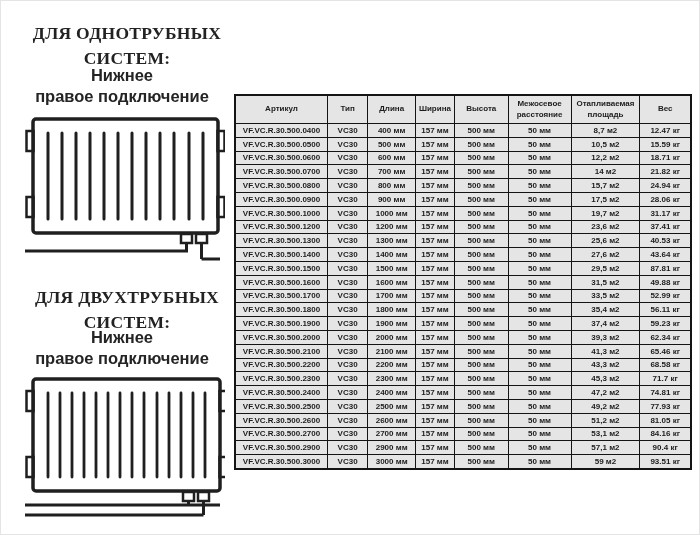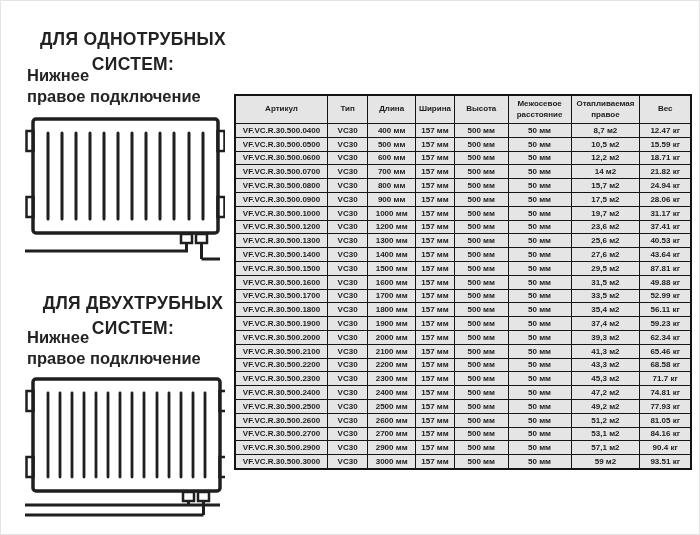--- a/index.html
+++ b/index.html
@@ -5,24 +5,24 @@
   html,body { margin:0; padding:0; background:#ffffff; }
   .page {
     position:relative; width:700px; height:535px;
     background:#ffffff; border:1px solid #e4e4e4; box-sizing:border-box;
     font-family:"Liberation Sans", sans-serif; color:#1f1f1f; overflow:hidden;
   }
   .left-col { position:absolute; left:12px; top:0; width:214px; }
   .section-title {
     position:absolute; width:208px; text-align:center;
     font-size:17.5px; font-weight:800; letter-spacing:0.3px;
-    line-height:1.45; color:#222222; margin:16px;
+    line-height:1.45; color:#222222; margin:10px;font-family:Liberation Serif, serif;
   }
   .section-sub {
-    position:absolute; left:14px; width:208px; text-align:left;
+    position:absolute; left:5px; width:208px; text-align:center;
     font-size:16.5px; font-weight:700; line-height:1.25; color:#242424; margin:0;
   }
   .section-title span, .section-sub span { display:block; }
   .diagram { position:absolute; left:8px; }
   .spec-table-wrap { position:absolute; left:233px; top:93px; width:458px; }
   table.spec {
     width:100%; border-collapse:collapse; table-layout:fixed;
     border:2px solid #141414; background:#e5e5e5;
   }
   table.spec th, table.spec td {
@@ -139,21 +139,21 @@
           <col class="c8">
       </colgroup>
       <thead>
         <tr>
             <th>Артикул</th>
             <th>Тип</th>
             <th>Длина</th>
             <th>Ширина</th>
             <th>Высота</th>
             <th>Межосевое расстояние</th>
-            <th>Отапливаемая правое</th>
+            <th>Отапливаемая площадь</th>
             <th>Вес</th>
           </tr>
       </thead>
       <tbody>
           <tr>
             <td>VF.VC.R.30.500.0400</td>
             <td>VC30</td>
             <td>400 мм</td>
             <td>157 мм</td>
             <td>500 мм</td>

